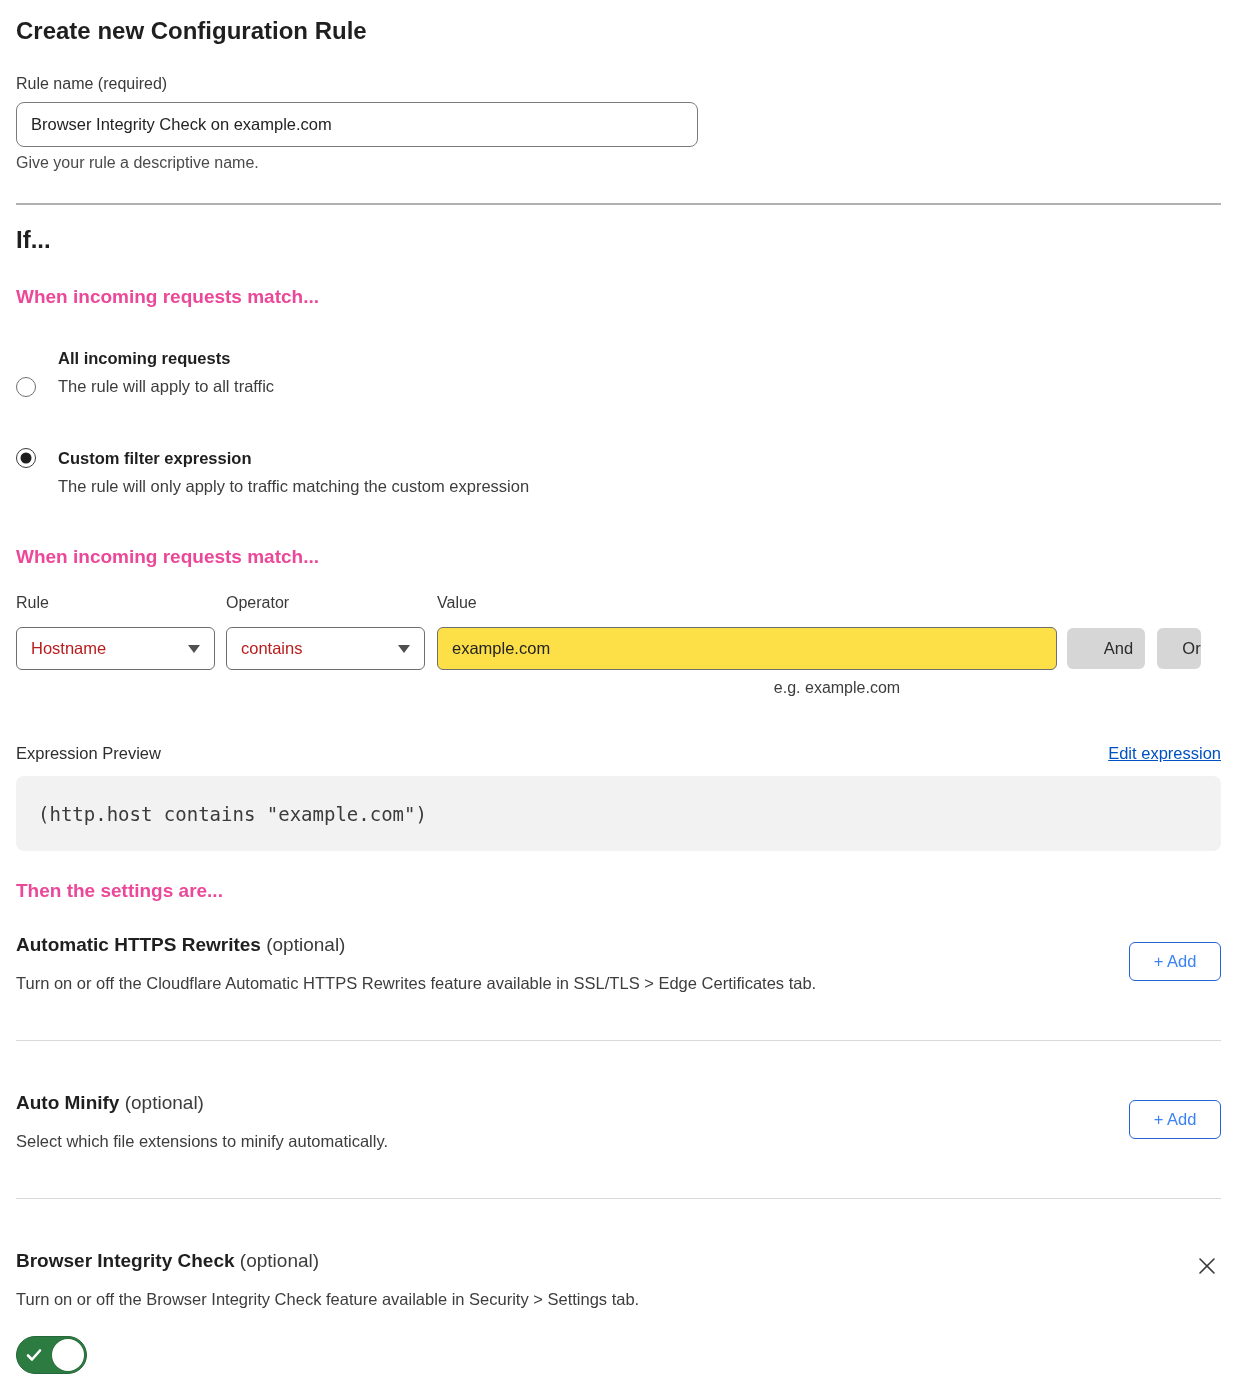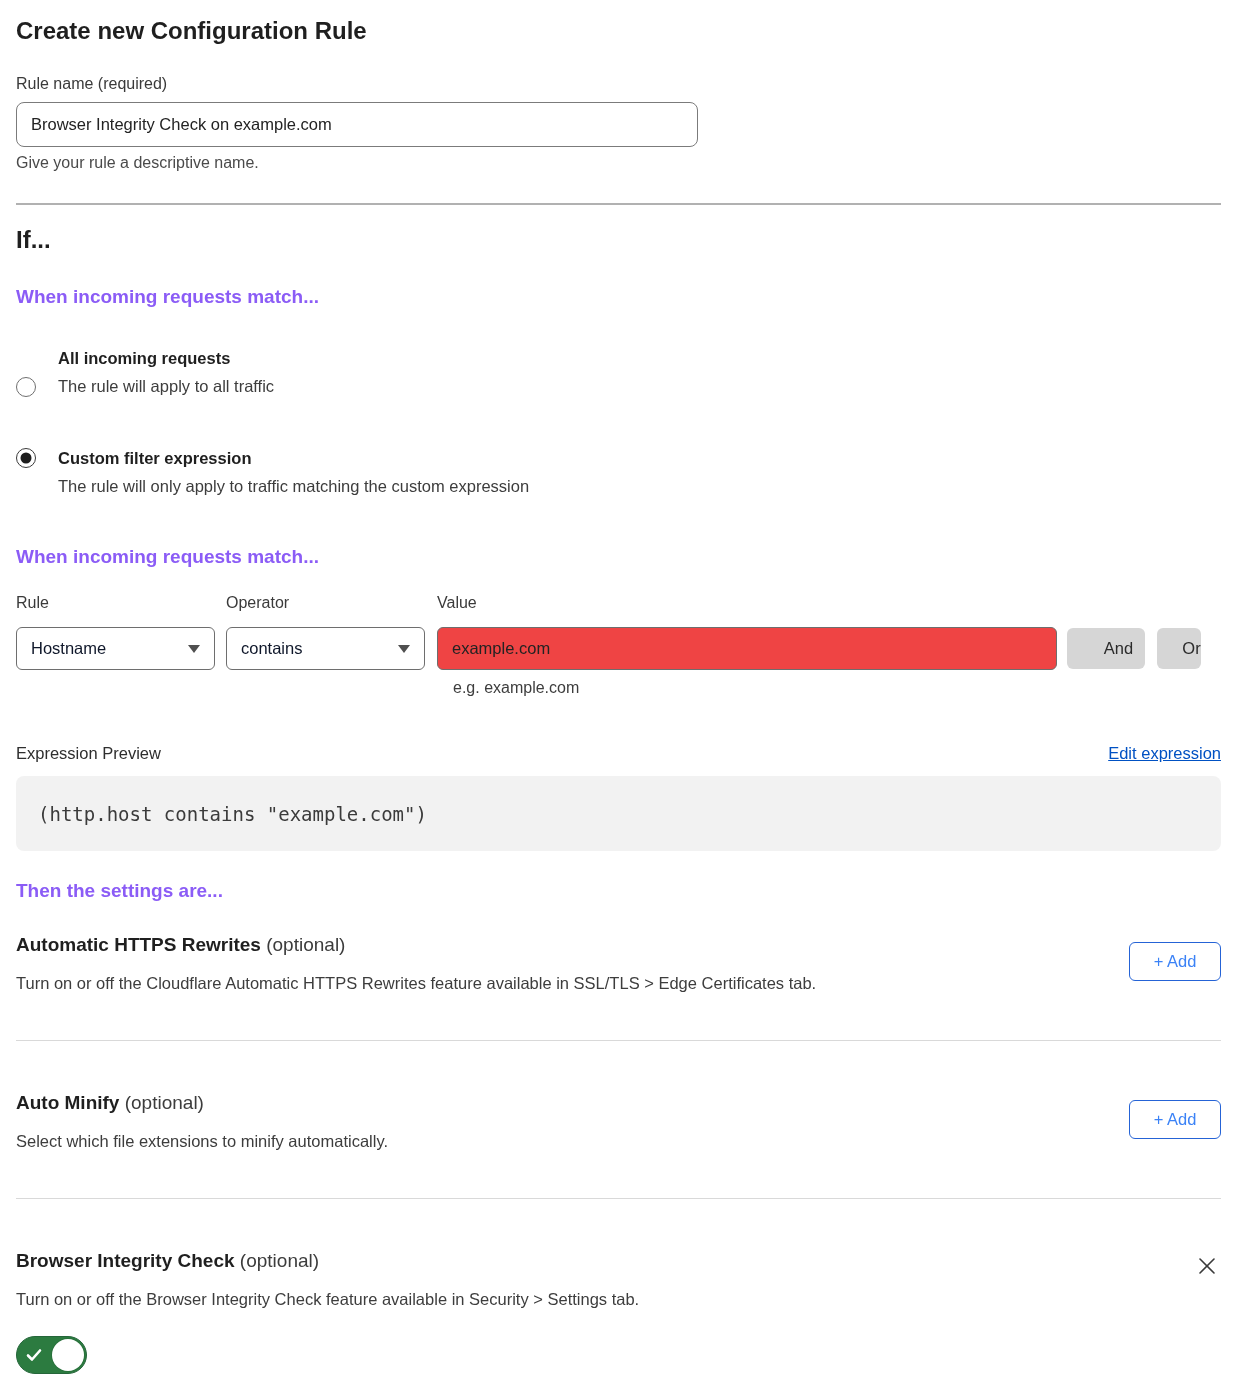--- a/index.html
+++ b/index.html
@@ -24,21 +24,21 @@
     font-size: 24px;
     line-height: 30px;
     font-weight: 700;
     margin-top: 20px;
     color: #1f1f1f;
   }
   .sub-heading {
     font-size: 19px;
     line-height: 24px;
     font-weight: 700;
-    color: #8b5cf6;
+    color: #ec4899;
   }
   
   .field-label {
     font-size: 16px;
     line-height: 20px;
     color: #3a3a3a;
     margin-top: 28px;
   }
   .rule-name-input {
     display: block;
@@ -130,37 +130,37 @@
     width: 199px;
     height: 43px;
     border: 1px solid #6e6e6e;
     border-radius: 6px;
     background: #ffffff;
     display: flex;
     align-items: center;
     justify-content: space-between;
     padding: 0 14px;
     font-size: 16.5px;
-    color: #0f172a;
+    color: #b91c1c;
     cursor: pointer;
   }
   .select-box.operator { margin-left: 11px; }
   .caret-down {
     width: 0; height: 0;
     border-left: 6px solid transparent;
     border-right: 6px solid transparent;
     border-top: 8px solid #4f4f4f;
   }
   .value-input {
     margin-left: 12px;
     width: 620px;
     height: 43px;
     border: 1px solid #6e6e6e;
     border-radius: 6px;
-    background: #ef4444;
+    background: #fde047;
     padding: 0 14px;
     font-family: "Liberation Sans", sans-serif;
     font-size: 16.5px;
     color: #232323;
     outline: none;
   }
   .btn-gray {
     height: 41px;
     border: none;
     border-radius: 6px;
@@ -172,20 +172,21 @@
     padding-left: 25px;
   }
   .btn-and { margin-left: 10px; width: 78px; }
   .btn-or  { margin-left: 12px; width: 44px; }
   .value-helper {
     margin-top: 8px;
     margin-left: 437px;
     font-size: 16px;
     line-height: 20px;
     color: #3d3d3d;
+    text-align: center;
   }
   
   .expr-header {
     margin-top: 45px;
     display: flex;
     justify-content: space-between;
     align-items: baseline;
   }
   .expr-label {
     font-size: 16.5px;

